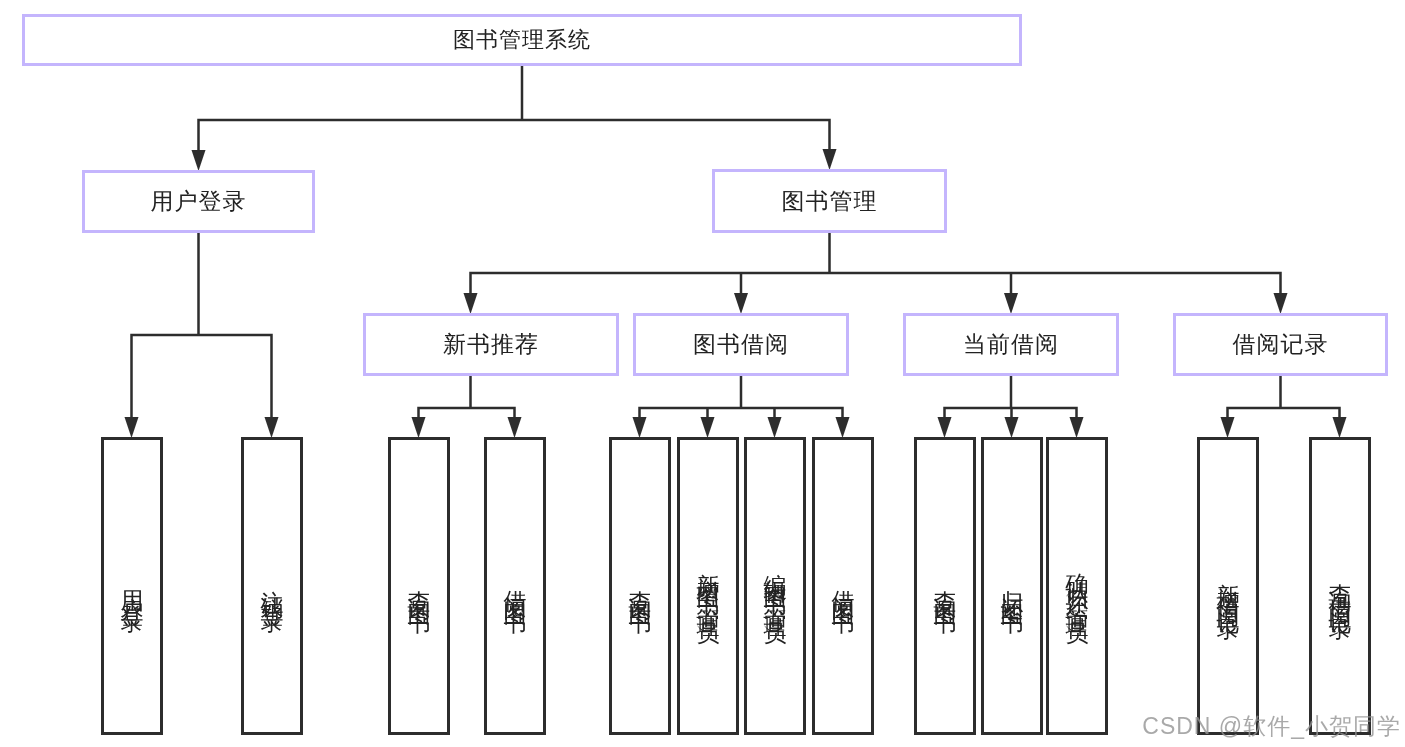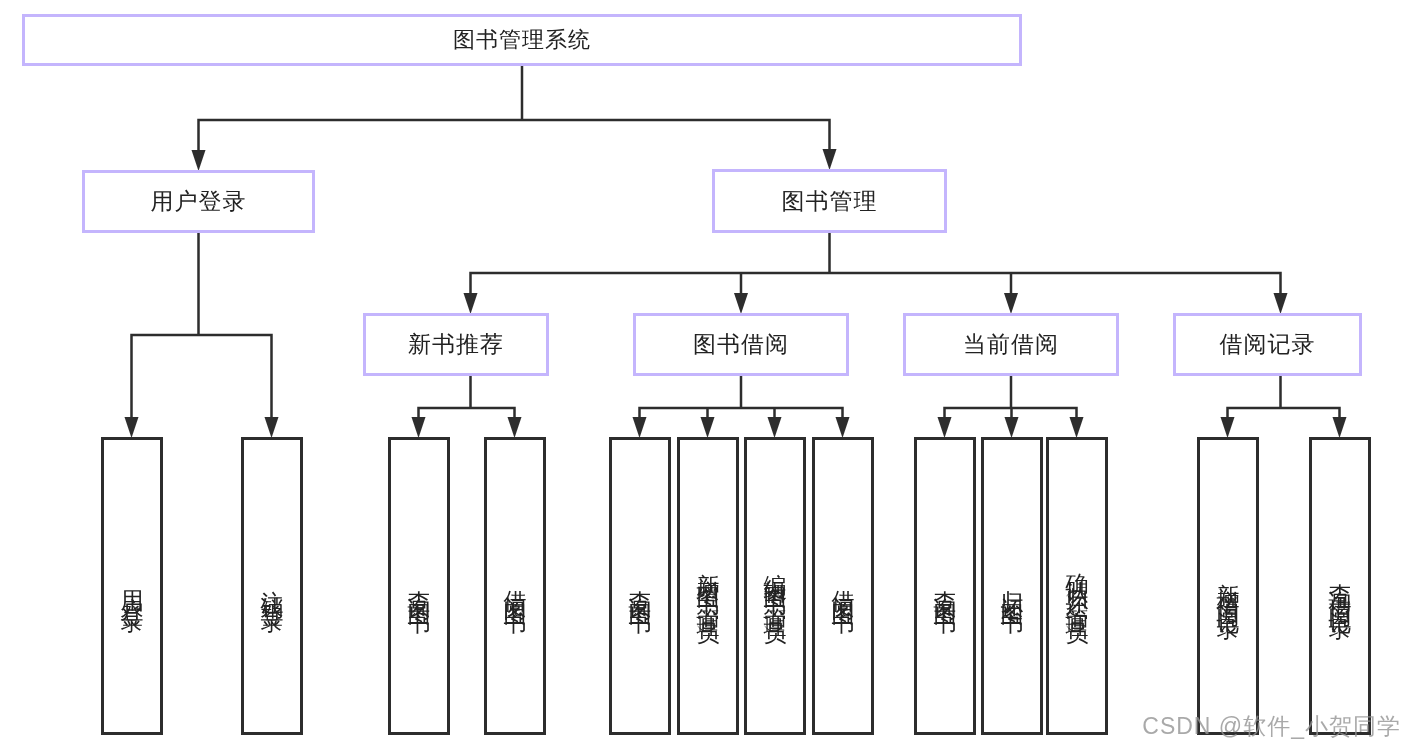--- a/index.html
+++ b/index.html
@@ -108,30 +108,30 @@
     <span>图书管理系统</span>
   </div>
 
   <div class="hbox" style="left:82px;top:170px;width:233px;height:63px;">
     <span>用户登录</span>
   </div>
   <div class="hbox" style="left:712px;top:169px;width:235px;height:64px;">
     <span>图书管理</span>
   </div>
 
-  <div class="hbox" style="left:363px;top:313px;width:186px;height:63px;">
+  <div class="hbox" style="left:363px;top:313px;width:256px;height:63px;">
     <span>新书推荐</span>
   </div>
   <div class="hbox" style="left:903px;top:313px;width:216px;height:63px;">
     <span>当前借阅</span>
   </div>
   <div class="hbox" style="left:633px;top:313px;width:216px;height:63px;">
     <span>图书借阅</span>
   </div>
-  <div class="hbox" style="left:1173px;top:313px;width:189px;height:63px;">
+  <div class="hbox" style="left:1173px;top:313px;width:215px;height:63px;">
     <span>借阅记录</span>
   </div>
 
   <div class="vbox" style="left:101px;">
     <span>用户登录</span>
   </div>
   <div class="vbox" style="left:241px;">
     <span>注销登录</span>
   </div>
 

